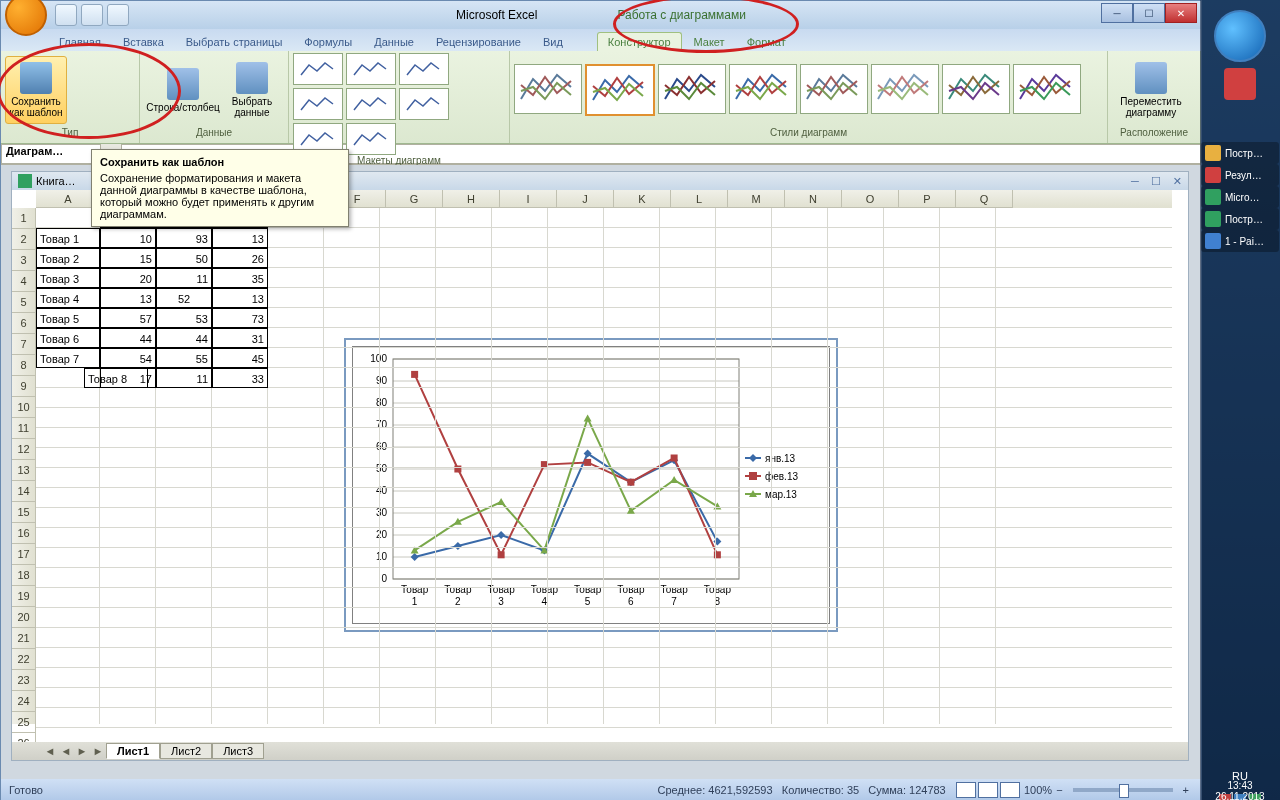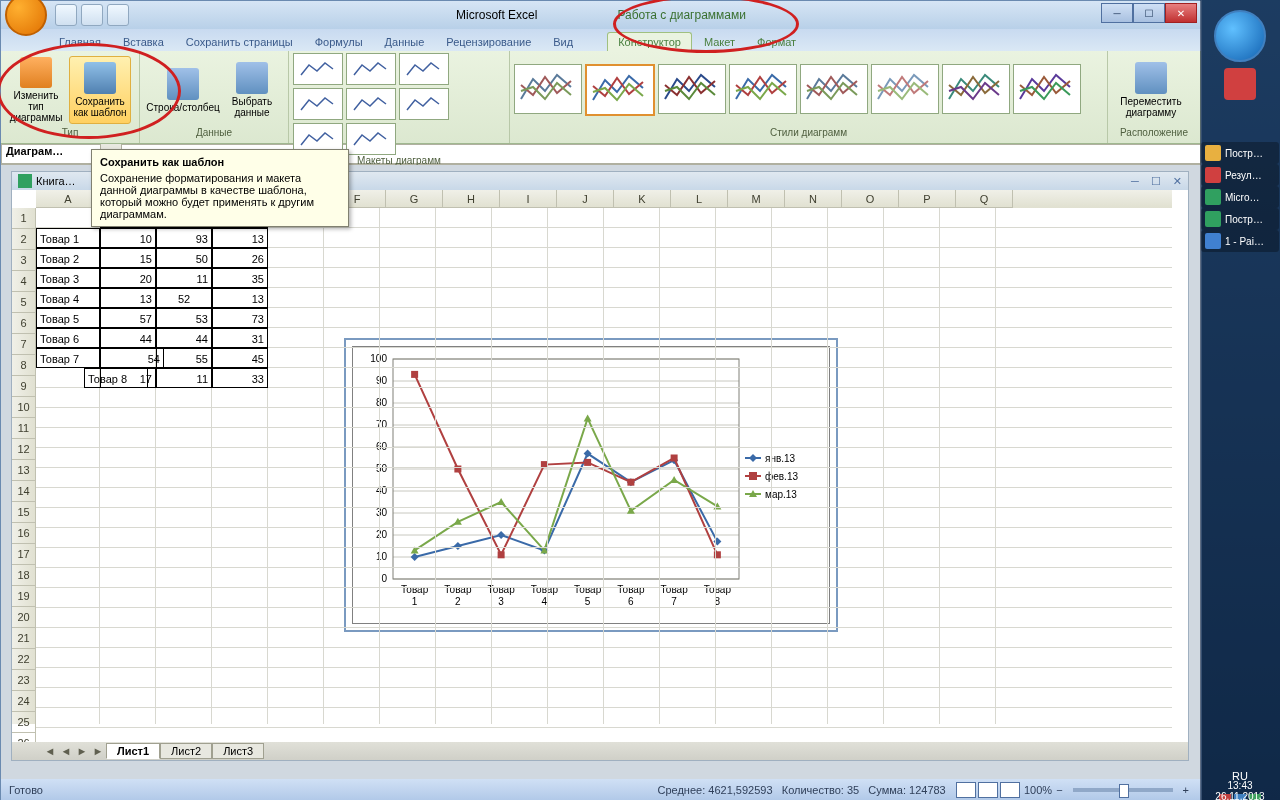--- a/index.html
+++ b/index.html
@@ -88,38 +88,34 @@
       <div class="win-ctrl">
         <div>─</div>
         <div>☐</div>
         <div class="close">✕</div>
       </div>
     </div>
 
     <div class="tabs-row" id="tabs-row">
         <div class="tab std">Главная</div>
         <div class="tab std">Вставка</div>
-        <div class="tab std">Сохранить страницы</div>
+        <div class="tab std">Выбрать страницы</div>
         <div class="tab std">Формулы</div>
         <div class="tab std">Данные</div>
         <div class="tab std">Рецензирование</div>
         <div class="tab std">Вид</div>
         <div style="width: 20px;"></div>
         <div class="tab ctx active">Конструктор</div>
         <div class="tab ctx">Макет</div>
         <div class="tab ctx">Формат</div>
       </div>
 
     <div class="ribbon">
       <div class="rgrp" style="width:130px">
         <div class="rgrp-body">
-          <div class="bigbtn">
-            <div class="icon-placeholder icon-column"></div>
-            <span>Изменить тип диаграммы</span>
-          </div>
           <div class="bigbtn hover">
             <div class="icon-placeholder icon-save"></div>
             <span>Сохранить как шаблон</span>
           </div>
         </div>
         <div class="rgrp-label">Тип</div>
       </div>
       <div class="rgrp" style="width:140px">
         <div class="rgrp-body">
           <div class="bigbtn" style="width:76px">
@@ -449,21 +445,21 @@
               <div class="datacell data-border" style="left: 176px; top: 80px; width: 56px; text-align: right;">13</div>
               <div class="datacell data-border" style="left: 0px; top: 100px; width: 64px;">Товар 5</div>
               <div class="datacell data-border" style="left: 64px; top: 100px; width: 56px; text-align: right;">57</div>
               <div class="datacell data-border" style="left: 120px; top: 100px; width: 56px; text-align: right;">53</div>
               <div class="datacell data-border" style="left: 176px; top: 100px; width: 56px; text-align: right;">73</div>
               <div class="datacell data-border" style="left: 0px; top: 120px; width: 64px;">Товар 6</div>
               <div class="datacell data-border" style="left: 64px; top: 120px; width: 56px; text-align: right;">44</div>
               <div class="datacell data-border" style="left: 120px; top: 120px; width: 56px; text-align: right;">44</div>
               <div class="datacell data-border" style="left: 176px; top: 120px; width: 56px; text-align: right;">31</div>
               <div class="datacell data-border" style="left: 0px; top: 140px; width: 64px;">Товар 7</div>
-              <div class="datacell data-border" style="left: 64px; top: 140px; width: 64px; text-align: right;">54</div>
+              <div class="datacell data-border" style="left: 64px; top: 140px; width: 56px; text-align: right;">54</div>
               <div class="datacell data-border" style="left: 120px; top: 140px; width: 56px; text-align: right;">55</div>
               <div class="datacell data-border" style="left: 176px; top: 140px; width: 56px; text-align: right;">45</div>
               <div class="datacell data-border" style="left: 0px; top: 160px; width: 64px; margin-left: 48px;">Товар 8</div>
               <div class="datacell data-border" style="left: 64px; top: 160px; width: 56px; text-align: right;">17</div>
               <div class="datacell data-border" style="left: 120px; top: 160px; width: 56px; text-align: right;">11</div>
               <div class="datacell data-border" style="left: 176px; top: 160px; width: 56px; text-align: right;">33</div>
             </div>
         </div>
         <div class="sheet-tabs" id="sheet-tabs">
             <span style="width: 16px; text-align: center; color: rgb(96, 96, 80);">◄</span>

